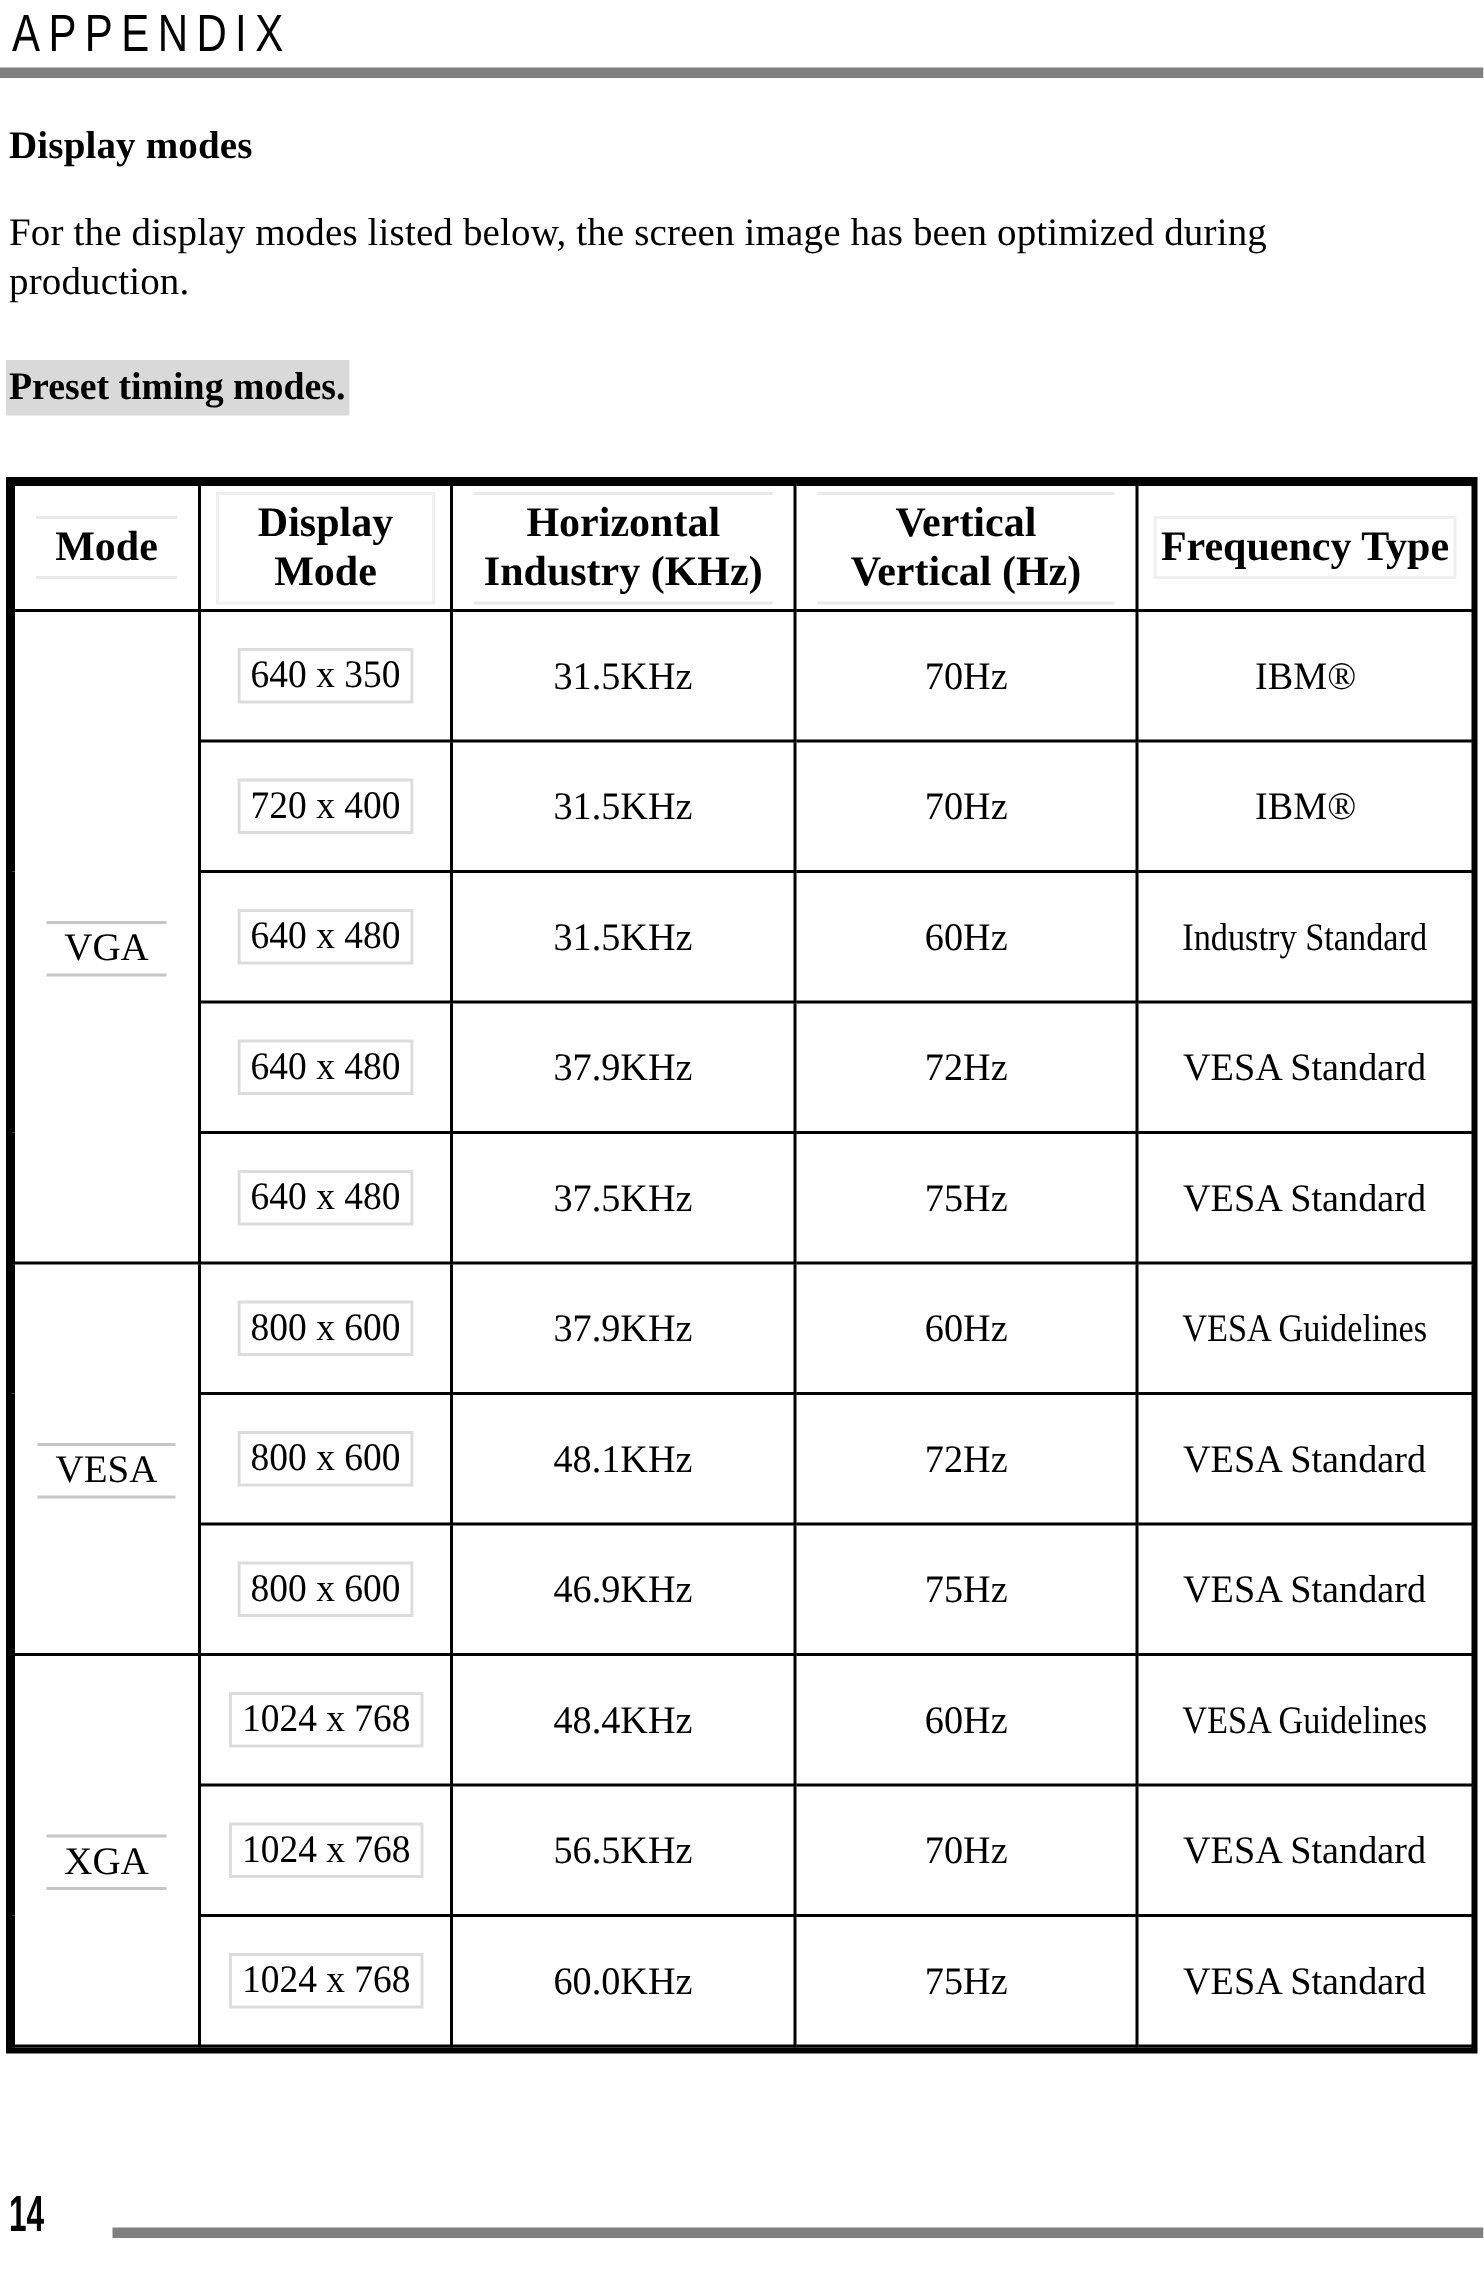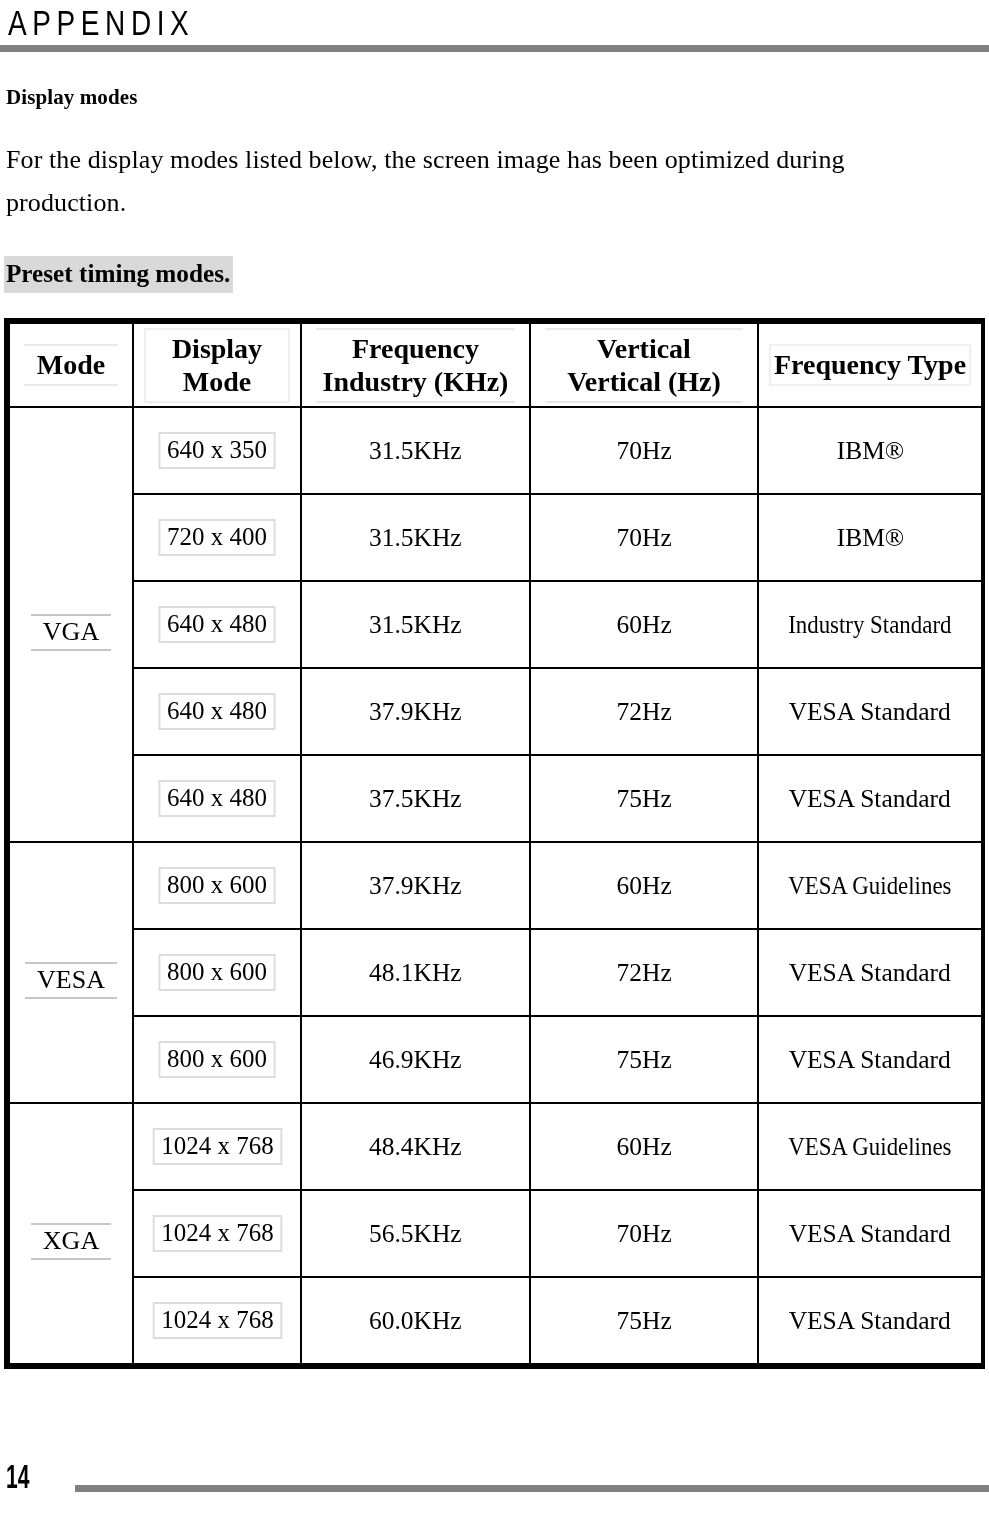--- a/index.html
+++ b/index.html
@@ -39,38 +39,38 @@
     width: 989px;
     height: 7px;
     background: #808080;
   }
 
   
   .section-title {
     position: absolute;
     left: 6px;
     top: 78px;
-    font-size: 21px;
+    font-size: 26px;
     line-height: 38px;
     font-weight: bold;
     letter-spacing: 0.1px;
   }
   .intro {
     position: absolute;
     left: 6px;
     top: 138px;
     width: 960px;
     font-size: 26px;
-    line-height: 43px;
+    line-height: 33px;
     letter-spacing: 0.1px;
   }
   .subhead-wrap {
     position: absolute;
     left: 4px;
-    top: 256px;
+    top: 240px;
     text-align: center;
   }
   .subhead {
     display: inline-block;
     background: #d9d9d9;
     font-size: 26px;
     line-height: 36px;
     font-weight: bold;
     padding: 0 3px 1px 2px;
     transform: scaleX(0.97);
@@ -224,21 +224,21 @@
           <span class="hinner">Mode</span>
         </th>
         <th class="h-dmode">
           <span class="hinner boxed">
             <span>Display</span><br>
             <span>Mode</span>
           </span>
         </th>
         <th class="h-light">
           <span class="hinner">
-            <span>Frequency</span><br>
+            <span>Horizontal</span><br>
             <span>Industry (KHz)</span>
           </span>
         </th>
         <th class="h-light">
           <span class="hinner">
             <span>Vertical</span><br>
             <span>Vertical (Hz)</span>
           </span>
         </th>
         <th class="h-light">

